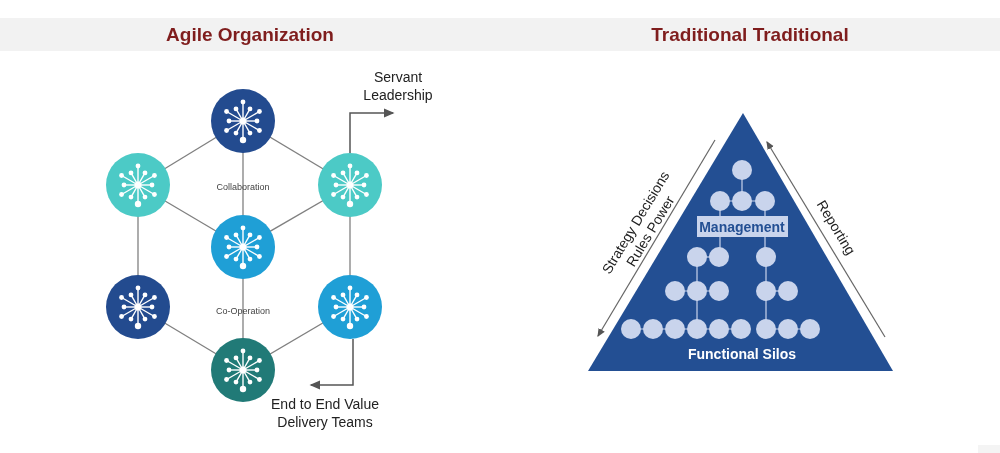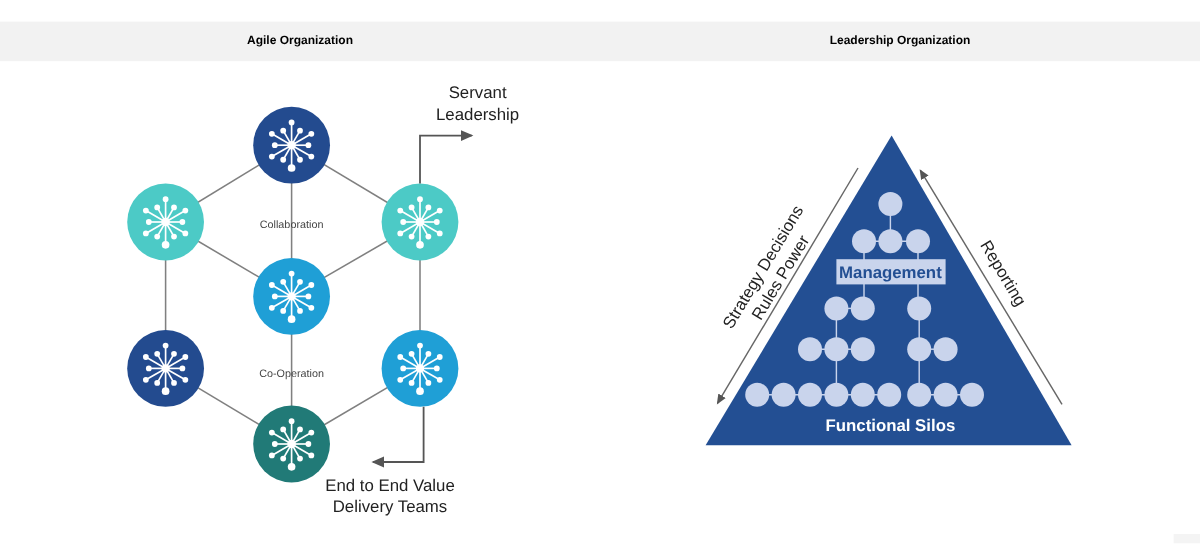--- a/index.html
+++ b/index.html
@@ -1,30 +1,30 @@
 <!DOCTYPE html>
 <html><head>
   <meta charset="utf-8">
   <style>
     html, body { margin:0; padding:0; background:#ffffff; }
     body { width:1000px; height:453px; position:relative; overflow:hidden; font-family:"Liberation Sans", sans-serif; }
     .header-bar { position:absolute; left:0; top:18px; width:1000px; height:33px; background:#f2f2f2; }
-    .header-title { position:absolute; top:18px; height:33px; line-height:33px; font-size:10px; font-weight:bold; color:#000000; text-align:center; }
+    .header-title { position:absolute; top:18px; height:33px; line-height:33px; font-size:19px; font-weight:bold; color:#7f1d1d; text-align:center; }
     #agile-title { left:0; width:500px; }
     #trad-title { left:500px; width:500px; }
     svg.diagram { position:absolute; left:0; top:0; }
     .lbl { font-family:"Liberation Sans", sans-serif; }
     .corner-mark { position:absolute; right:0; bottom:0; width:22px; height:8px; background:#f4f4f4; }
   </style>
 </head>
 <body>
 
 <div class="header-bar"></div>
 <div class="header-title" id="agile-title">Agile Organization</div>
-<div class="header-title" id="trad-title">Leadership Organization</div>
+<div class="header-title" id="trad-title">Traditional Traditional</div>
 
 <svg class="diagram" width="1000" height="453" viewBox="0 0 1000 453">
   <defs>
     <marker id="arrowhead" markerWidth="8" markerHeight="8" refX="6" refY="4" orient="auto">
       <path d="M0,1 L7,4 L0,7 Z" fill="#555"></path>
     </marker>
   </defs>
 
   <g id="agile-lines" stroke="#808080" stroke-width="1.3" fill="none">
       <line x1="243" y1="121" x2="138" y2="185"></line>

